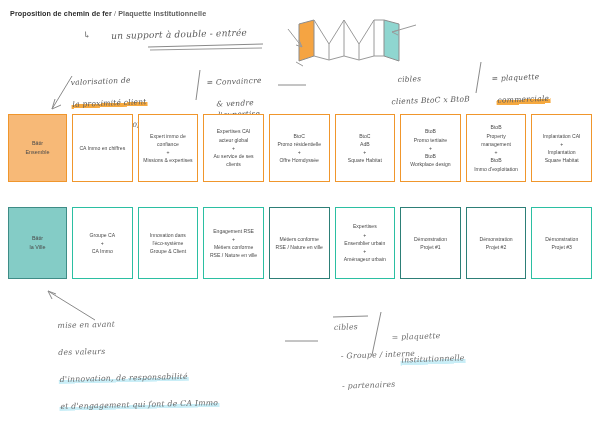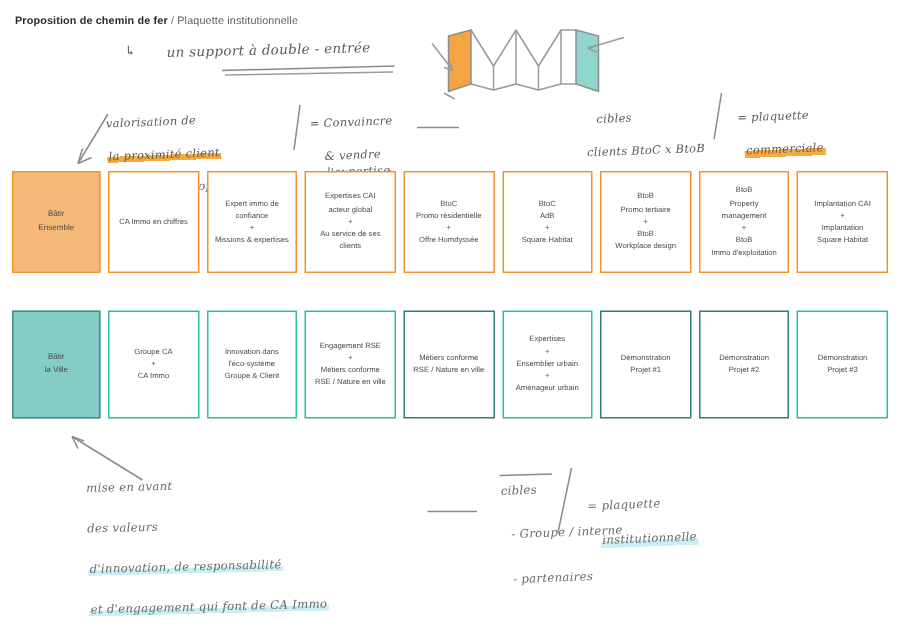--- a/index.html
+++ b/index.html
@@ -20,21 +20,21 @@
   .header {
     position: absolute;
     left: 10px;
     top: 9px;
     font-size: 7.2px;
     letter-spacing: .1px;
     white-space: nowrap;
   }
   .header .strong { font-weight: bold; color: #2b2b2b; }
   .header .slash  { color: #777; font-weight: normal; }
-  .header .light  { color: #5c5c5c; font-weight: normal; text-align: center; }
+  .header .light  { color: #5c5c5c; font-weight: bold; text-align: center; }
 
   
   .hw {
     position: absolute;
     font-family: "DejaVu Serif", serif;
     font-style: italic;
     color: #5b5b5b;
     font-size: 8px;
     line-height: 1.45;
     white-space: pre-line;

